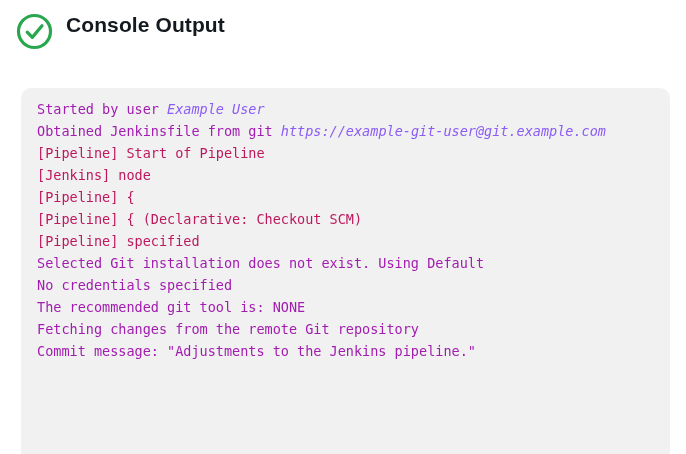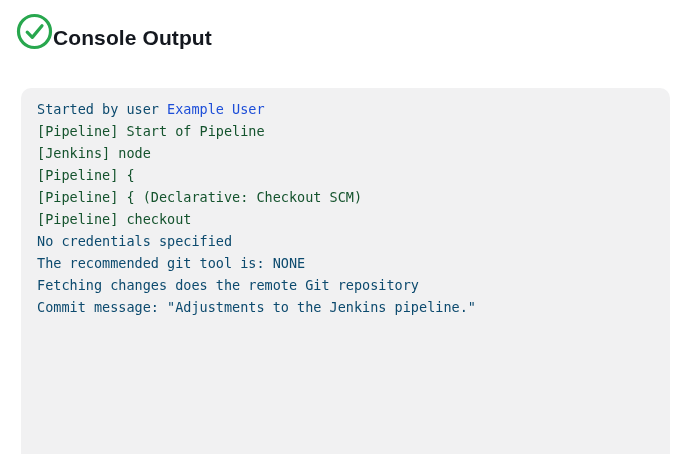--- a/index.html
+++ b/index.html
@@ -6,21 +6,22 @@
   html, body {
     width: 686px; height: 454px;
     background: #ffffff;
     overflow: hidden;
     font-family: "Liberation Sans", sans-serif;
   }
   .header {
     position: absolute;
     left: 16px; top: 13px;
     display: flex;
-    align-items: flex-end;
+    align-items: flex-start;
+    gap: 13px;
   }
   .status-icon svg { display: block; }
   .page-title {
     font-size: 21px;
     font-weight: 700;
     color: #14181f;
     letter-spacing: 0.1px;
   }
   .console-panel {
     position: absolute;
@@ -33,41 +34,43 @@
     font-family: "DejaVu Sans Mono", "Liberation Mono", monospace;
     font-size: 13.5px;
     color: #1d2127;
     overflow: hidden;
   }
   .console-line {
     height: 22px;
     line-height: 22px;
     white-space: pre;
   }
-  .seg-plain { color: #0c4a6e; }
-  .seg-muted { color: #14532d; }
-  .seg-link  { color: #1d4ed8; text-decoration: none; cursor: pointer; }
+  .seg-plain { color: #a21caf; }
+  .seg-muted { color: #be185d; }
+  .seg-link  { color: #8b5cf6; text-decoration: none; cursor: pointer; font-style: italic; }
 </style>
 </head>
 <body>
 
 <div class="header">
   <span class="status-icon">
     <svg width="37" height="37" viewBox="0 0 37 37" aria-hidden="true">
       <circle cx="18.5" cy="18.5" r="16" fill="none" stroke="#28a74e" stroke-width="3.2"></circle>
       <path d="M11.2 19.2 L16.3 24.4 L26 12.8" fill="none" stroke="#28a74e" stroke-width="3.2" stroke-linecap="round" stroke-linejoin="round"></path>
     </svg>
   </span>
   <h1 class="page-title">Console Output</h1>
 </div>
 
 <div class="console-panel">
     <div class="console-line"><span class="seg-plain">Started by user </span><a class="seg-link">Example User</a></div>
+    <div class="console-line"><span class="seg-plain">Obtained Jenkinsfile from git </span><a class="seg-link">https://example-git-user@git.example.com</a></div>
     <div class="console-line"><span class="seg-muted">[Pipeline] Start of Pipeline</span></div>
     <div class="console-line"><span class="seg-muted">[Jenkins] node</span></div>
     <div class="console-line"><span class="seg-muted">[Pipeline] {</span></div>
     <div class="console-line"><span class="seg-muted">[Pipeline] { (Declarative: Checkout SCM)</span></div>
-    <div class="console-line"><span class="seg-muted">[Pipeline] checkout</span></div>
+    <div class="console-line"><span class="seg-muted">[Pipeline] specified</span></div>
+    <div class="console-line"><span class="seg-plain">Selected Git installation does not exist. Using Default</span></div>
     <div class="console-line"><span class="seg-plain">No credentials specified</span></div>
     <div class="console-line"><span class="seg-plain">The recommended git tool is: NONE</span></div>
-    <div class="console-line"><span class="seg-plain">Fetching changes does the remote Git repository</span></div>
+    <div class="console-line"><span class="seg-plain">Fetching changes from the remote Git repository</span></div>
     <div class="console-line"><span class="seg-plain">Commit message: "Adjustments to the Jenkins pipeline."</span></div>
   </div>
 
 </body></html>

